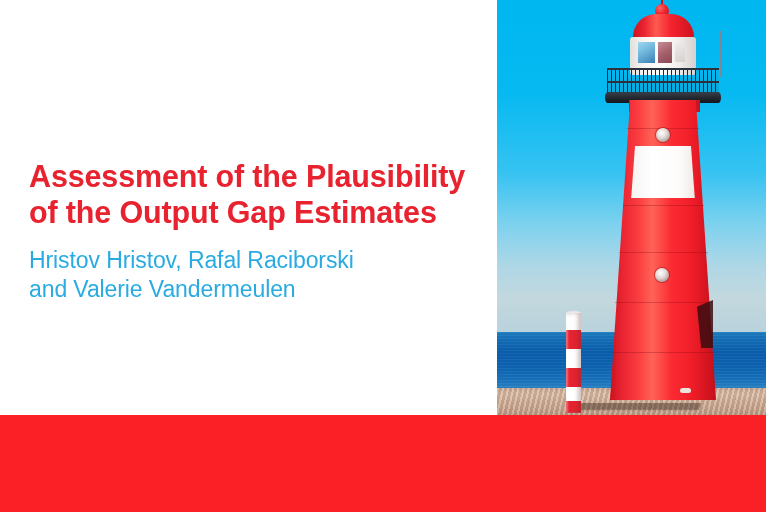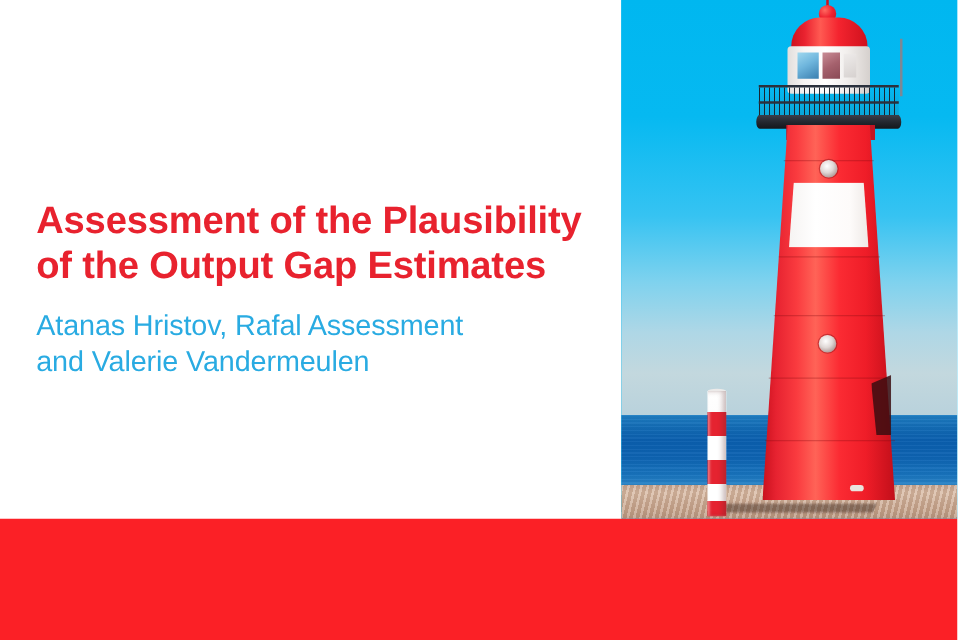--- a/index.html
+++ b/index.html
@@ -355,21 +355,21 @@
 </style>
 </head>
 <body>
 
 <div id="cover">
 
   <div class="text-panel">
     <div class="title-block">
       <h1 class="doc-title">Assessment of the Plausibility
 of the Output Gap Estimates</h1>
-      <p class="doc-authors">Atanas Hristov, Rafal Assessment
+      <p class="doc-authors">Hristov Hristov, Rafal Raciborski
 and Valerie Vandermeulen</p>
     </div>
   </div>
 
   <div class="photo">
     <div class="sky"></div>
     <div class="sea"></div>
     <div class="pier"></div>
     <div class="pier-shadow"></div>
 

